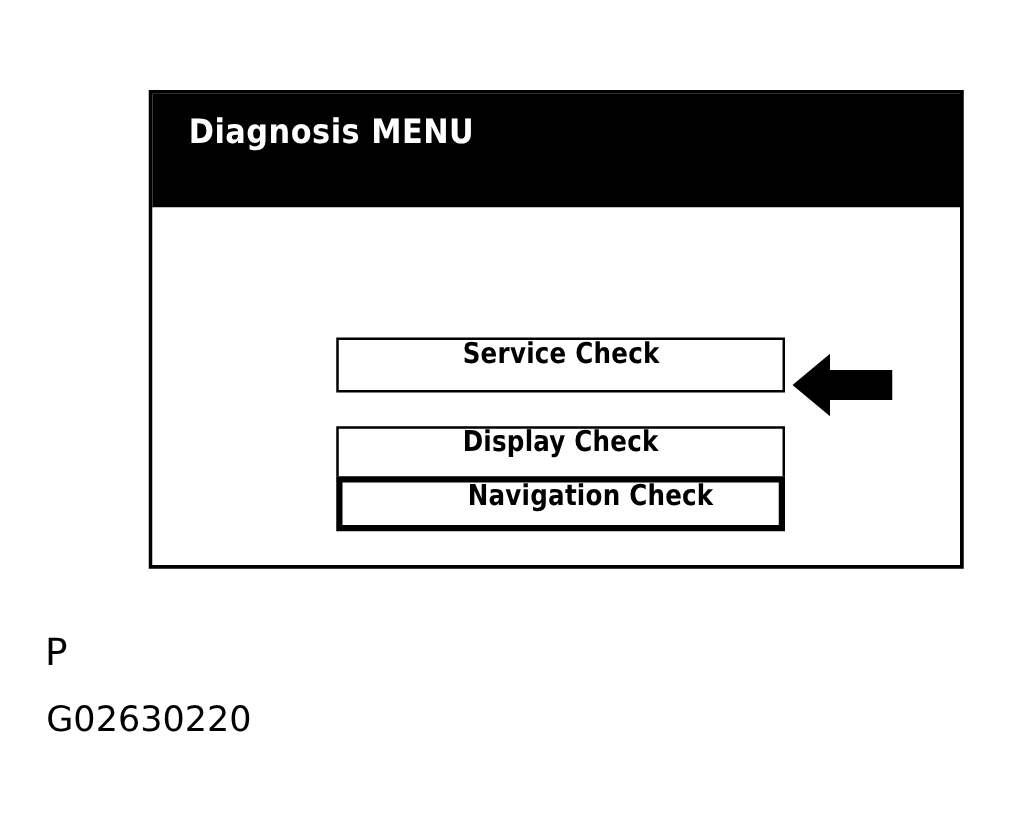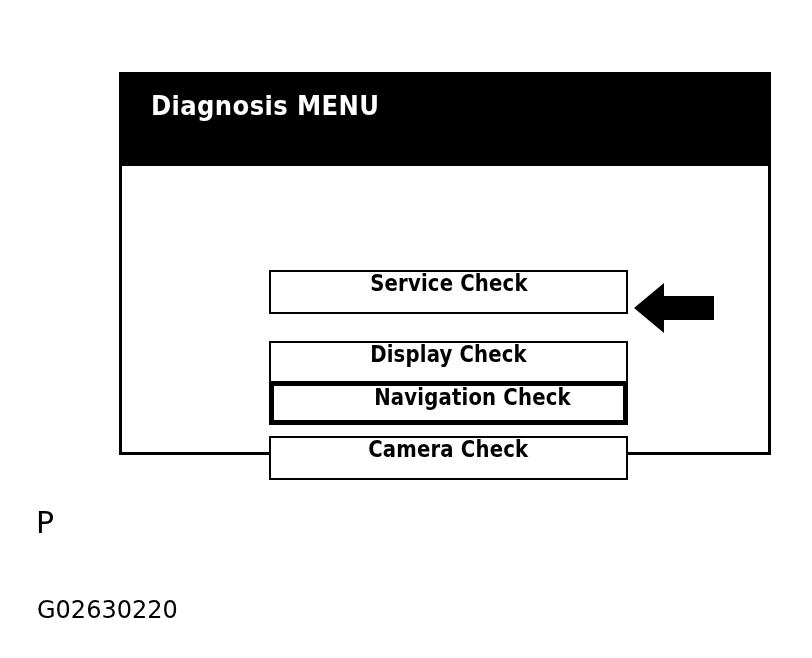--- a/index.html
+++ b/index.html
@@ -114,23 +114,22 @@
   }
   #caption-p {
     left: 36px;
     top: 508px;
     font-size: 30px;
     font-weight: 400;
   }
   #caption-code {
     left: 37px;
     top: 562px;
-    font-size: 24px;
+    font-size: 28px;
     font-weight: 400;
-    margin-top: 36px;
   }
 </style>
 </head>
 <body>
 
 <div id="screen-panel">
 
   <div id="screen-header">
     <div id="screen-title">Diagnosis MENU</div>
   </div>
@@ -142,23 +141,20 @@
     </div>
 
     <div class="menu-button row1">
       <span class="btn-label">Display Check</span>
     </div>
 
     <div class="menu-button row2 selected">
       <span class="btn-label">Navigation Check</span>
     </div>
 
-    <div class="menu-button row3">
-      <span class="btn-label">Camera Check</span>
-    </div>
 
 
   </div>
 </div>
 
 <div id="callout-arrow">
   <svg width="80" height="50" viewBox="0 0 80 50" xmlns="http://www.w3.org/2000/svg">
     <polygon points="0,25 30,0 30,13 80,13 80,37 30,37 30,50" fill="#000000"></polygon>
   </svg>
 </div>

